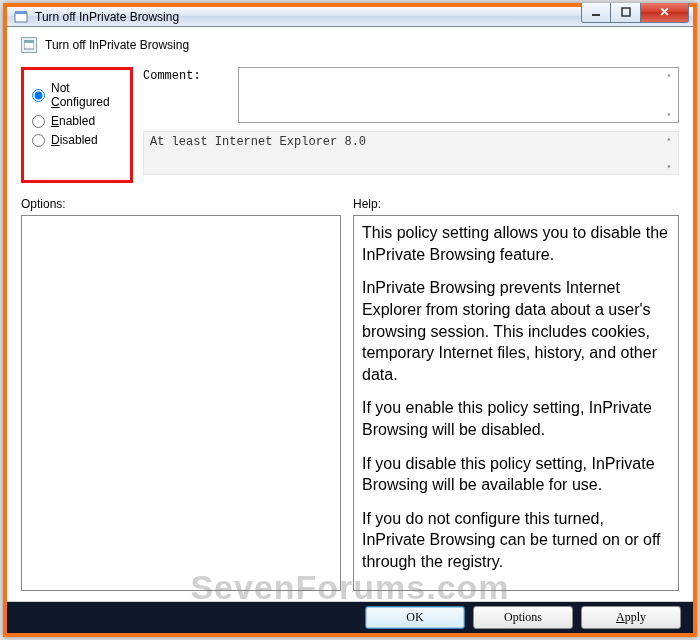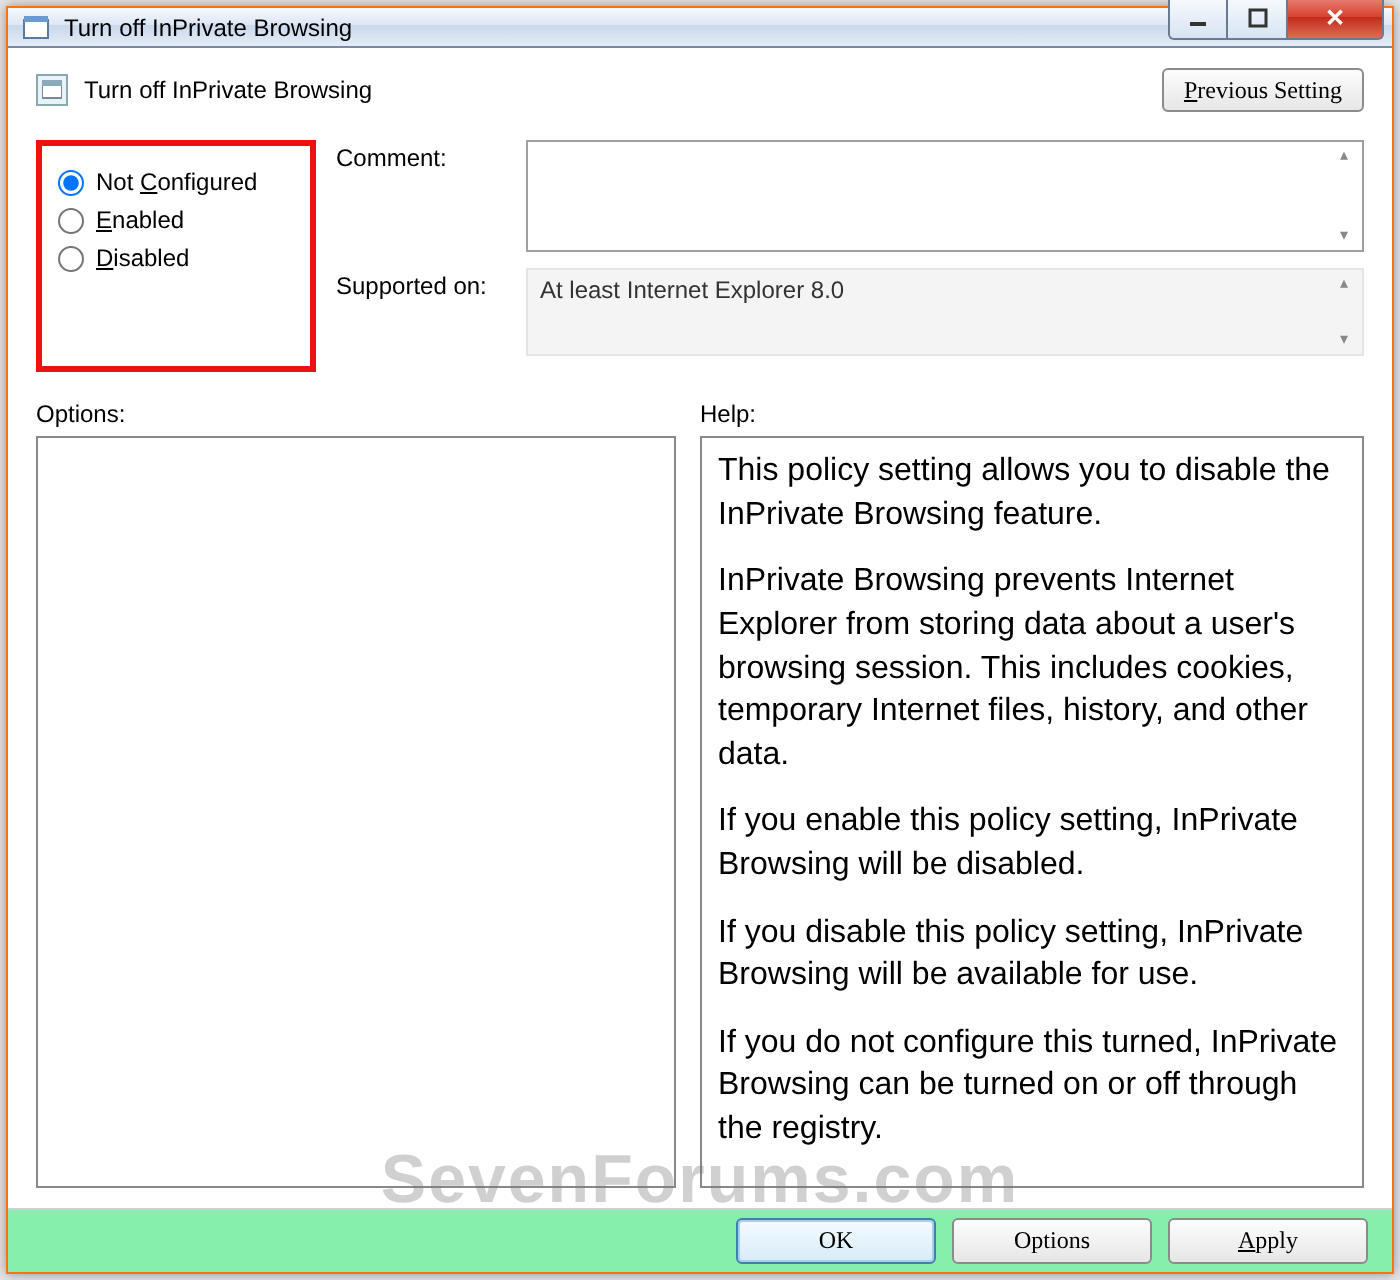--- a/index.html
+++ b/index.html
@@ -11,22 +11,22 @@
     background:#f0f0f0;
     overflow:hidden;
   }
   .shadow {
     width:700px; height:640px;
     background:#e8e8e8;
     padding:3px;
   }
   .window {
     width:694px; height:634px;
-    background:#86efac;
-    border:1px solid #f97316;
+    background:#0f172a;
+    border:4px solid #f97316;
     display:flex; flex-direction:column;
     box-shadow:0 0 6px rgba(0,0,0,.4);
     justify-content:flex-end;
   }
   
   .titlebar {
     height:28px;
     background:linear-gradient(#f6f9fd,#dce6f4 45%,#cad8ec 46%,#e4ecf7);
     border-bottom:1px solid #7a8aa0;
     display:flex; align-items:center;
@@ -73,25 +73,25 @@
     border:1px solid #8b8b8b; border-radius:3px;
     font:12px "Segoe UI"; cursor:default;
   }
   .u { text-decoration:underline; }
 
   .top-grid {
     display:flex; gap:10px; margin-top:6px;
   }
   .radio-box {
     border:3px solid #e11; padding:6px 14px 8px 6px;
-    width:140px;
+    width:112px;
   }
   .radio-row { display:flex; align-items:center; margin:5px 0; }
   .radio-row input { margin:0 6px 0 2px; }
-  .comment-col { flex:1; }
+  .comment-col { flex:1;font-family:Liberation Mono, monospace; }
   .field-row { display:flex; margin-bottom:8px; }
   .field-label { width:95px; padding-top:2px; }
   .textarea-wrap {
     flex:1; position:relative;
     border:1px solid #a0a0a0; background:#fff;
     height:56px;
   }
   .supported-wrap {
     flex:1; position:relative;
     border:1px solid #e4e4e4; background:#f4f4f4;
@@ -173,21 +173,20 @@
   <div class="client">
 
     <div class="header-row">
       <span class="hicon">
         <svg width="10" height="10">
               <rect x="0" y="2" width="10" height="7" fill="#fff" stroke="#789"></rect>
               <rect x="0" y="0" width="10" height="3" fill="#8ab"></rect>
             </svg>
       </span>
       <span class="htitle">Turn off InPrivate Browsing</span>
-      <button class="navbtn"><span class="u">P</span><span>revious Setting</span></button>
     </div>
 
     <div class="top-grid">
       <div class="radio-box">
         <label class="radio-row">
           <input type="radio" name="st" checked="" style="">
           <span>Not <span class="u">C</span>onfigured</span>
         </label>
         <label class="radio-row">
           <input type="radio" name="st" style="">
@@ -204,21 +203,20 @@
           <div class="field-label">Comment:</div>
           <div class="textarea-wrap">
             <span></span>
             <div class="scroll-stub">
                   <span>▴</span>
                   <span>▾</span>
                 </div>
           </div>
         </div>
         <div class="field-row">
-          <div class="field-label">Supported on:</div>
           <div class="supported-wrap">
             <span>At least Internet Explorer 8.0</span>
             <div class="scroll-stub">
                   <span>▴</span>
                   <span>▾</span>
                 </div>
           </div>
         </div>
       </div>
     </div>

